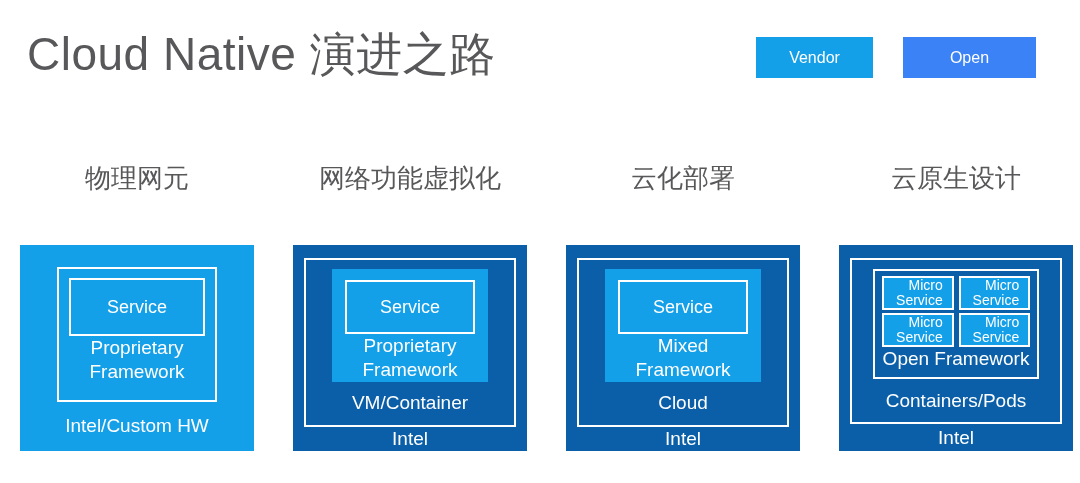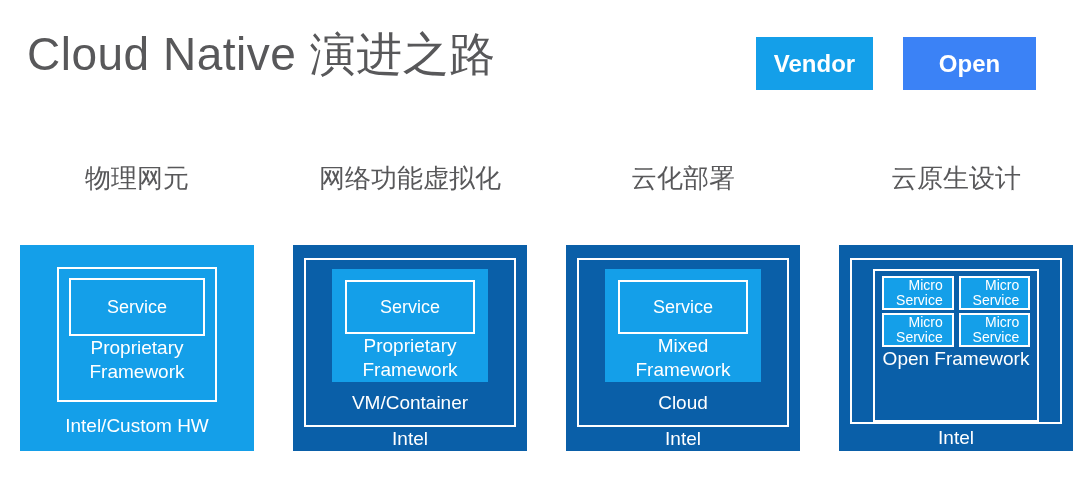--- a/index.html
+++ b/index.html
@@ -23,27 +23,27 @@
   }
 
   
   .legend {
     position: absolute;
     top: 37px; left: 756px;
     display: flex;
     gap: 30px;
   }
   .legend-btn {
-    height: 53px;
+    height: 41px;
     display: flex;
     align-items: center;
     justify-content: center;
     color: #ffffff;
-    font-weight: bold;
-    font-size: 24px;
+    font-weight: normal;
+    font-size: 16px;
   }
   .legend-vendor { width: 117px; background: #149fe9; }
   .legend-open   { width: 133px; background: #3b82f6; }
 
   
   .stages {
     position: absolute;
     left: 20px; top: 155px;
     display: flex;
     gap: 39px;
@@ -232,18 +232,19 @@
               </div>
             <div class="micro-box">
                 <span>Micro Service</span>
               </div>
             <div class="micro-box">
                 <span>Micro Service</span>
               </div>
           </div>
           <div class="framework-label">Open Framework</div>
         </div>
+        <div class="lvl2-label">Containers/Pods</div>
       </div>
       <div class="box-label short">Intel</div>
     </div>
   </div>
 
 </div>
 
 </body></html>

